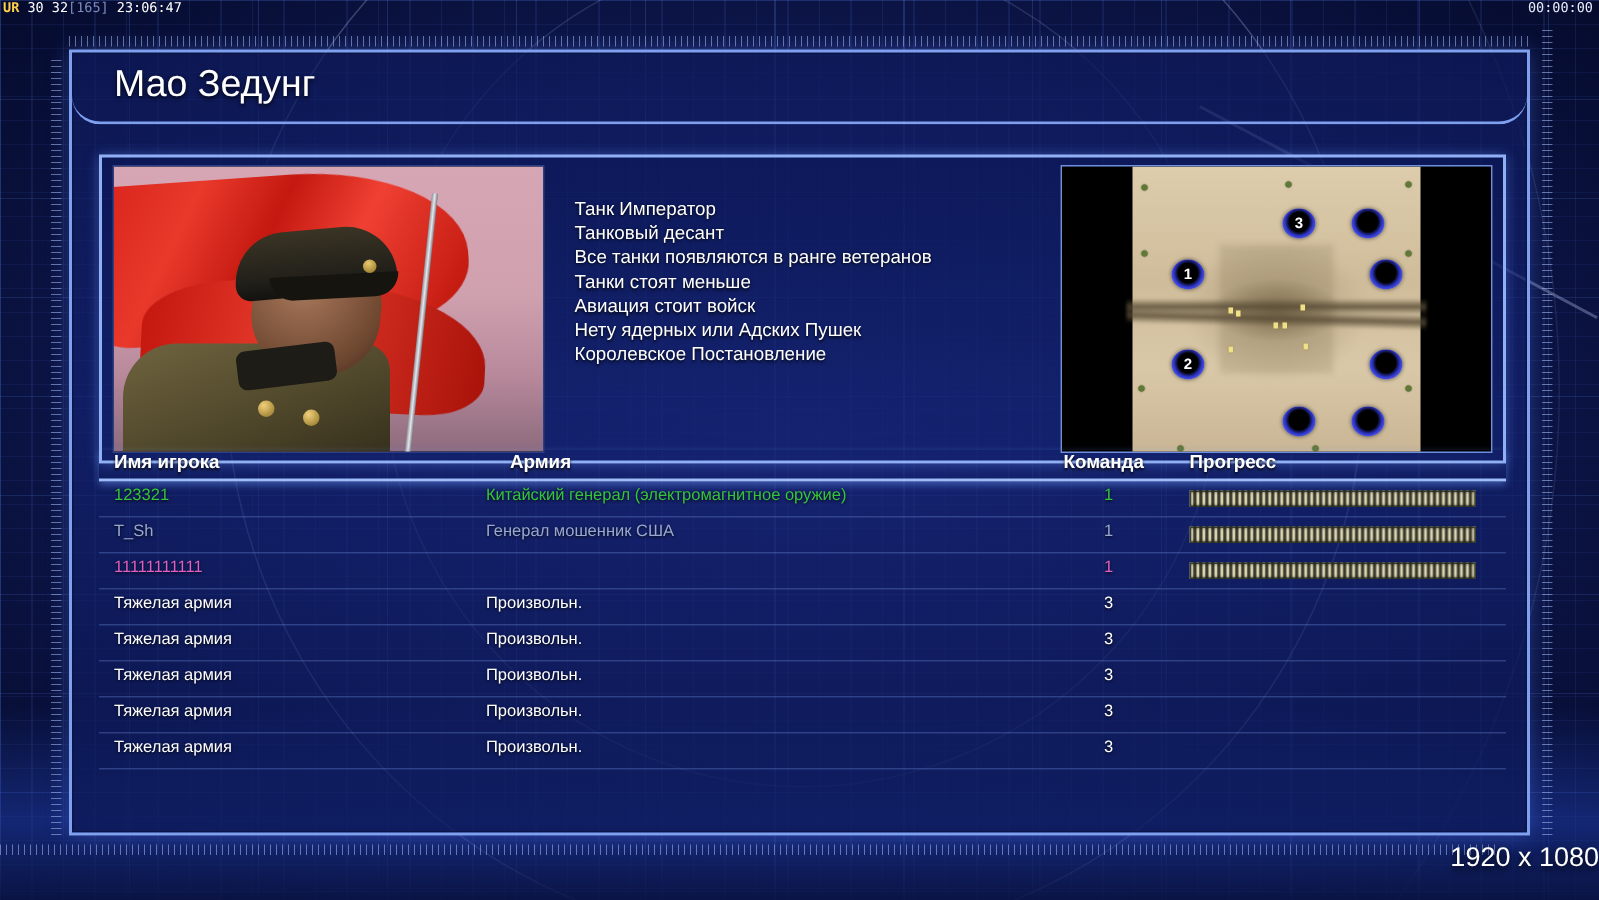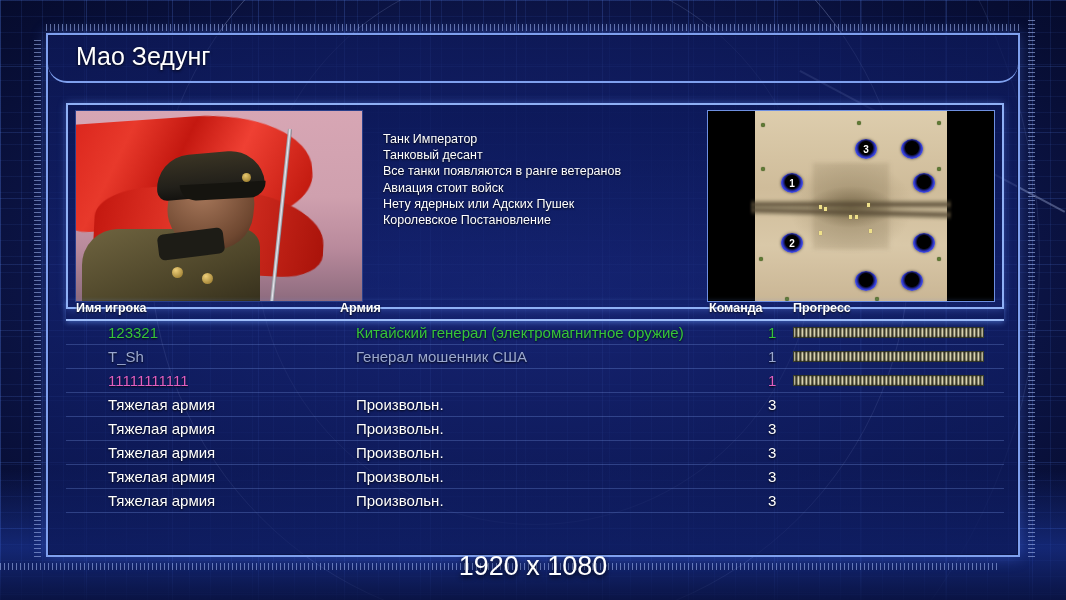--- a/index.html
+++ b/index.html
@@ -219,39 +219,39 @@
   .c-name { left:10px; }
   .c-army { left:258px;margin-left:16px; }
   .c-team { left:643px; }
   .c-prog { left:727px; }
 
   .prow {
     position:relative; height:24px;
     border-bottom:1px solid rgba(120,150,225,.30);
   }
   .prow .nm, .prow .ar, .prow .tm {
-    position:absolute; top:3px; font-size:15px;
-    text-shadow:0 1px 2px rgba(0,0,0,.85); white-space:nowrap;margin-left:32px;
+    position:absolute; top:3px; font-size:11px;
+    text-shadow:0 1px 2px rgba(0,0,0,.85); white-space:nowrap;
   }
   .prow .nm { left:10px; }
   .prow .ar { left:258px; }
   .prow .tm { left:670px; }
   .prow .pg {
     position:absolute; left:727px; top:6px; width:191px; height:11px;
     background:
       repeating-linear-gradient(to right,
         #d9d4b4 0 1px, #6d6a52 1px 2px, #3a3a2e 2px 3px, #8c8870 3px 4px);
     border:1px solid rgba(40,46,30,.9);
     box-shadow:0 0 2px rgba(0,0,0,.6) inset;
   }
 
   
   #res {
     position:absolute; left:0; right:0; bottom:18px;
-    text-align:center; font-size:27px; color:#ffffff;
+    text-align:right; font-size:18px; color:#ffffff;
     text-shadow:0 2px 5px rgba(0,0,0,.95);
     z-index:60;
   }
 </style>
 </head>
 <body>
 
 <div id="screen">
   <div id="grid"></div>
   <div id="grid2"></div>
@@ -259,20 +259,24 @@
   <div class="arc" id="arc2"></div>
   <div class="arc" id="arc3"></div>
   <div class="diag" style="left:800px; top:70px; width:300px; transform:rotate(28deg);"></div>
   <div id="botglow"></div>
 
   <div class="ruler h" style="left:46px; top:24px; width:974px; height:7px;"></div>
   <div class="ruler h" style="left:0px; top:563px; width:1000px; height:7px;"></div>
   <div class="ruler v" style="left:34px; top:40px; width:7px; height:520px;"></div>
   <div class="ruler v" style="left:1028px; top:20px; width:7px; height:540px;"></div>
 
+  <div id="osd">
+    <div id="osd-left"><b>UR</b> <span class="wt">30</span> <span class="wt">32</span><span class="gr">[165]</span> <span class="wt">23:06:47</span></div>
+    <div id="osd-right">00:00:00</div>
+  </div>
 
   <div id="frame">
 
     <div id="titlebar">
       <div id="title">Мао Зедунг</div>
     </div>
 
     <div id="infopanel">
 
       <div id="portrait">
@@ -287,20 +291,21 @@
         <div class="p-capbtn"></div>
         <div class="p-collar"></div>
         <div class="p-btn" style="left:96px;top:156px;"></div>
         <div class="p-btn" style="left:126px;top:162px;"></div>
       </div>
 
       <div id="desc">
         <div>Танк Император</div>
         <div>Танковый десант</div>
         <div>Все танки появляются в ранге ветеранов</div>
+        <div>Танки стоят меньше</div>
         <div>Авиация стоит войск</div>
         <div>Нету ядерных или Адских Пушек</div>
         <div>Королевское Постановление</div>
       </div>
 
       <div id="minimapbox">
         <div id="minimap">
           <div class="mcell" style="left:58px;top:52px;width:76px;height:86px;"></div>
           <div class="mriver"></div>
           <div class="mriver b"></div>

